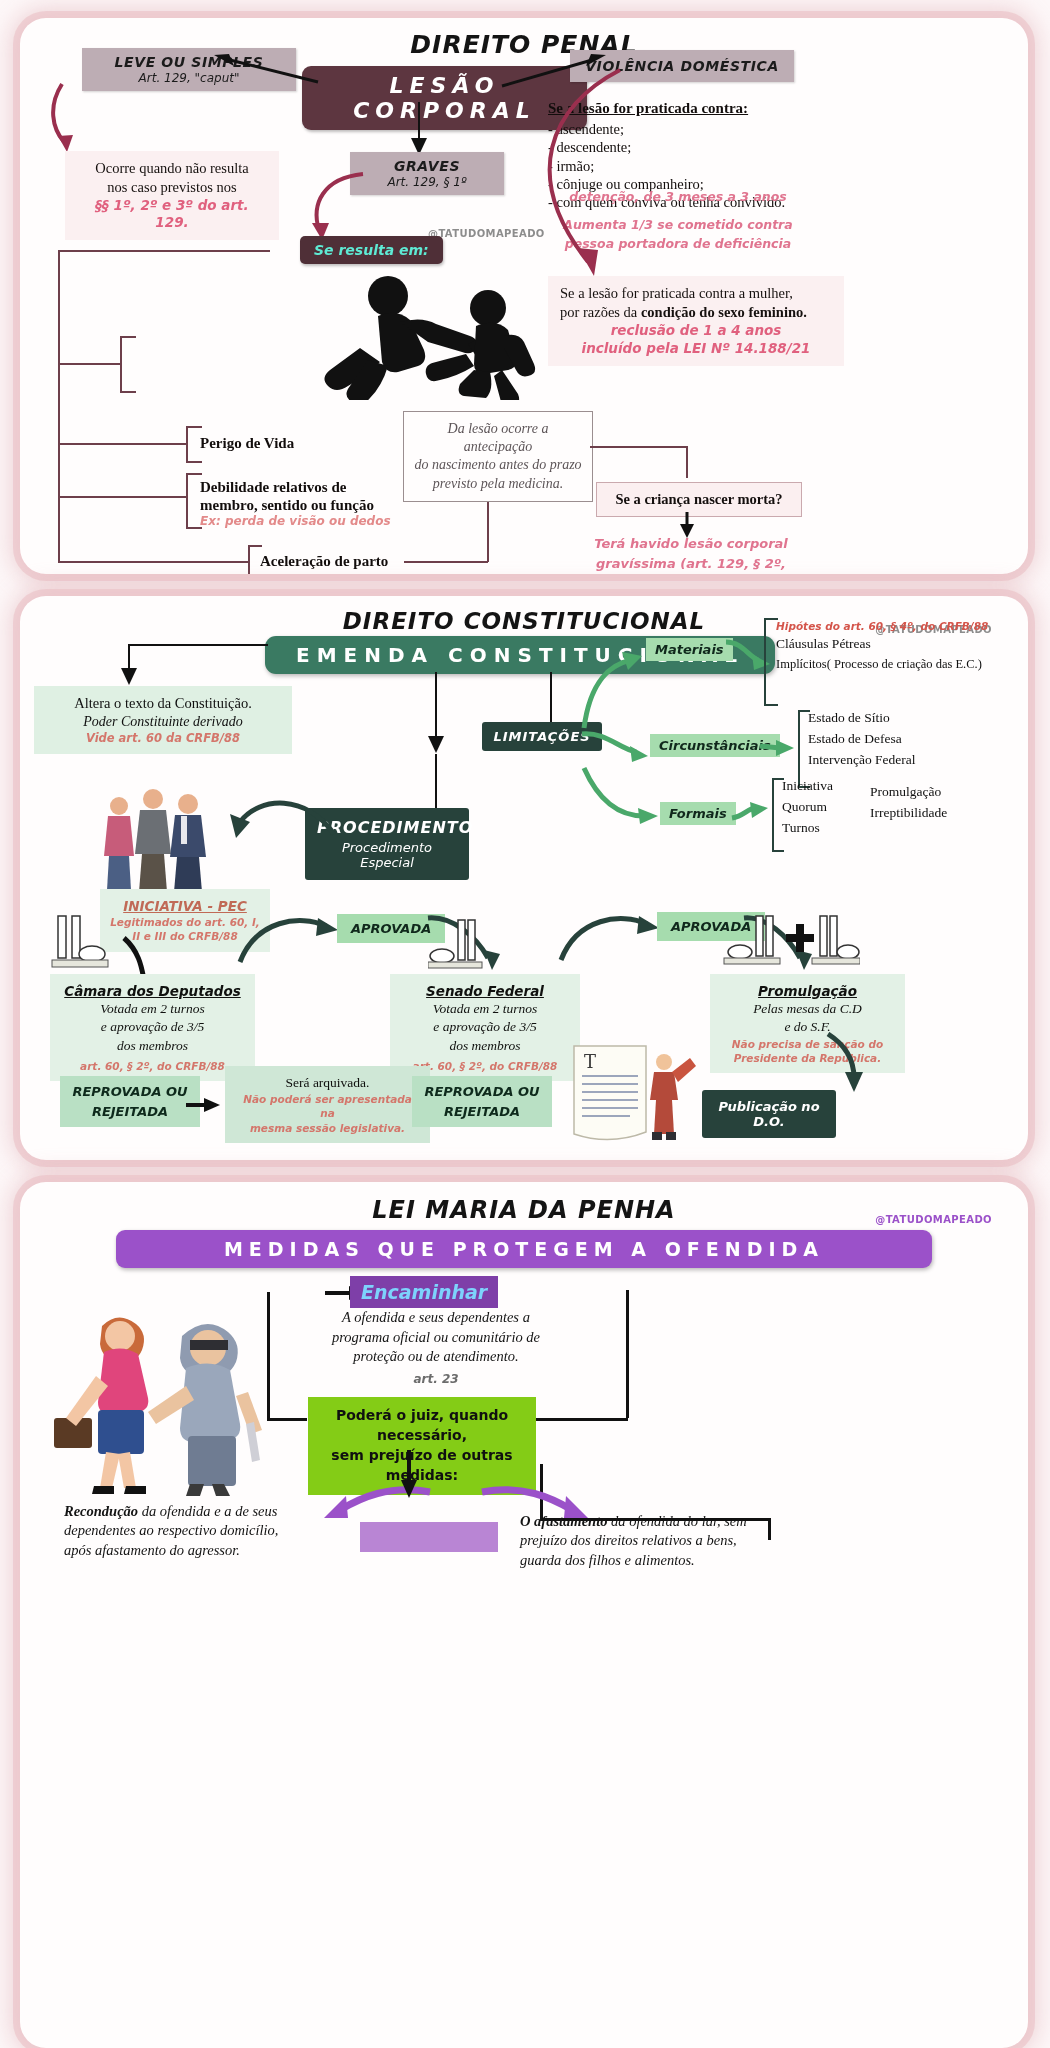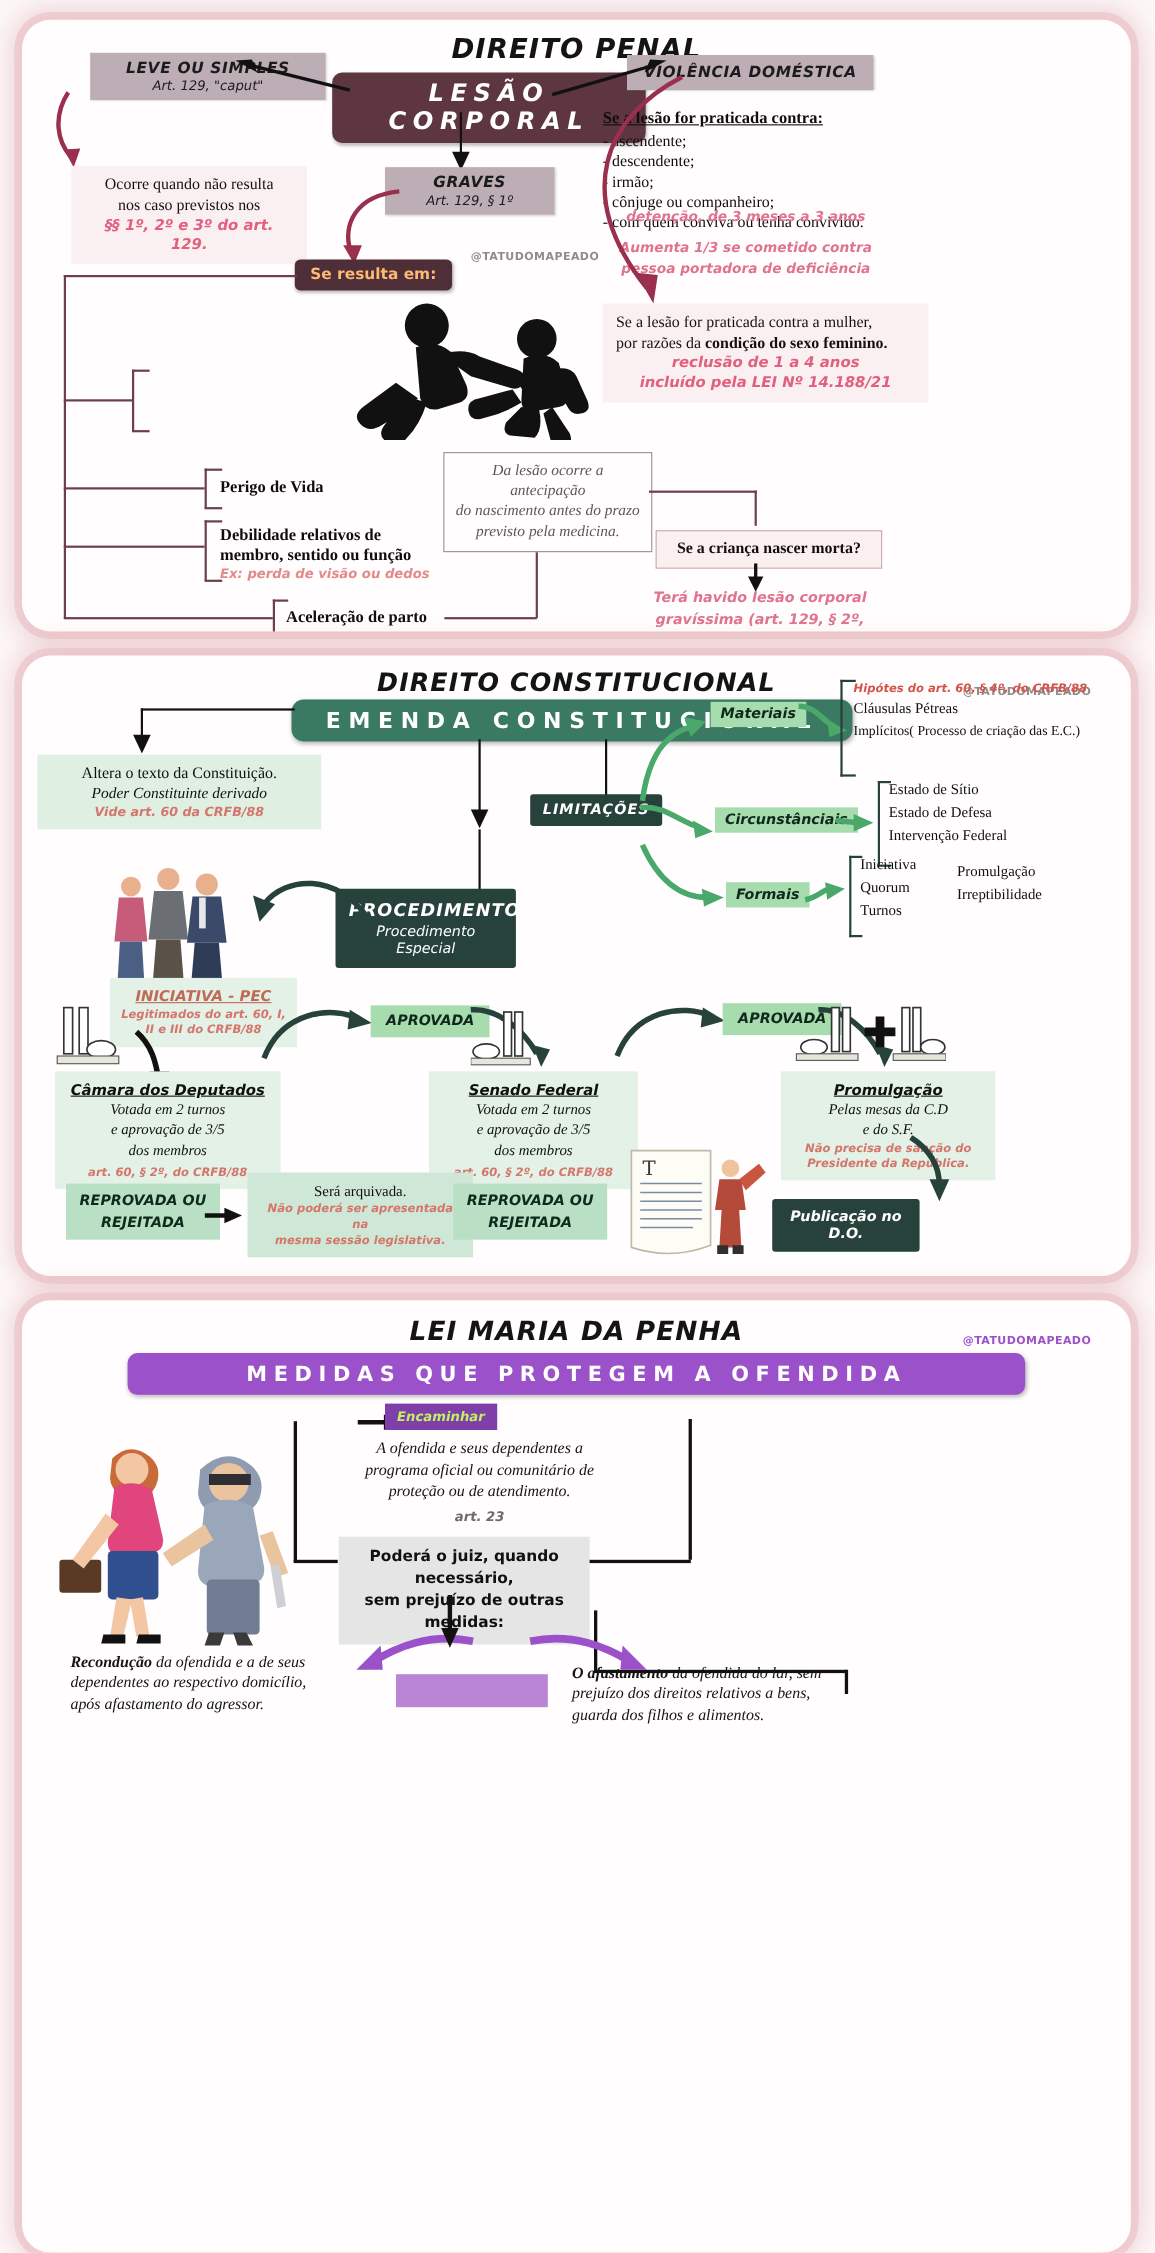--- a/index.html
+++ b/index.html
@@ -52,23 +52,24 @@
   }
   .listblk{position:absolute;font-family:"Liberation Serif", serif;color:#120d0c;}
   .listblk .hd{font-weight:bold;text-decoration:underline;font-size:15px;}
   .listblk li{list-style:none;font-size:14.5px;line-height:1.26;}
   .listblk ul{margin:3px 0 0;padding:0;}
   .note-pink{
     font-family:"DejaVu Sans", sans-serif;font-style:italic;font-weight:bold;
     color:#e0748f;font-size:12.5px;text-align:center;line-height:1.5;
   }
   .darkpill{
-    position:absolute;background:#4f2f37;color:#fdba74;border-radius:5px;padding:6px 14px;
-    font-family:"DejaVu Sans", sans-serif;font-weight:bold;font-size:14px;
+    position:absolute;background:#4f2f37;color:#5eead4;border-radius:5px;padding:6px 14px;
+    font-family:"DejaVu Sans", sans-serif;font-weight:bold;font-style:italic;font-size:14px;
     box-shadow:1px 2px 3px rgba(0,0,0,.25);
+    margin-left:32px;
   }
   .branchlbl{position:absolute;font-family:"Liberation Serif", serif;font-weight:bold;font-size:15px;color:#120d0c;line-height:1.2;}
   .branchlbl .mag{color:#d0559a;}
   .branchlbl .ex{display:block;font-family:"DejaVu Sans", sans-serif;font-weight:bold;font-style:italic;font-size:12px;color:#e38a8a;}
   .greybox{
     position:absolute;border:1px solid #9b8e90;background:#fffdfd;padding:8px 10px;text-align:center;
     font-family:"Liberation Serif", serif;font-style:italic;font-size:14px;color:#5d5558;line-height:1.3;
   }
   .qbox{
     position:absolute;background:#fbeff0;border:1px solid #caa9ae;padding:8px 12px;text-align:center;
@@ -123,30 +124,30 @@
 
   
   .t3{position:absolute;left:0;right:0;top:14px;font-size:24px;}
   .pill-purple{
     position:absolute;background:#9b51c9;color:#fff;border-radius:9px;
     font-family:"DejaVu Sans", sans-serif;font-weight:bold;letter-spacing:6px;
     font-size:19px;text-align:center;padding:8px 0;
     box-shadow:1px 2px 4px rgba(0,0,0,.28);
   }
   .plabel{
-    position:absolute;background:#7e3fa8;color:#bef264;padding:5px 11px;
-    font-family:"DejaVu Sans", sans-serif;font-weight:bold;font-style:italic;font-size:12px;
+    position:absolute;background:#7e3fa8;color:#7dd3fc;padding:5px 11px;
+    font-family:"DejaVu Sans", sans-serif;font-weight:bold;font-style:italic;font-size:19px;
   }
   .ital-c{
     position:absolute;text-align:center;font-family:"Liberation Serif", serif;font-style:italic;
     font-size:14.5px;color:#151515;line-height:1.35;
   }
   .ital-c .art{display:block;font-family:"DejaVu Sans", sans-serif;font-weight:bold;font-style:italic;font-size:12px;color:#6c6c6c;margin-top:4px;}
   .lilac{
-    position:absolute;background:#e5e5e5;padding:9px 14px;text-align:center;
+    position:absolute;background:#84cc16;padding:9px 14px;text-align:center;
     font-family:"DejaVu Sans", sans-serif;font-weight:bold;font-size:14px;color:#101010;line-height:1.42;
   }
   .serif-blk{position:absolute;font-family:"Liberation Serif", serif;font-style:italic;font-size:14.5px;color:#141414;line-height:1.34;}
   .serif-blk b{font-style:italic;}
   .pln{position:absolute;background:#111;}
   .handle.purple{color:#9b51c9;}
 </style>
 </head>
 <body>
 

